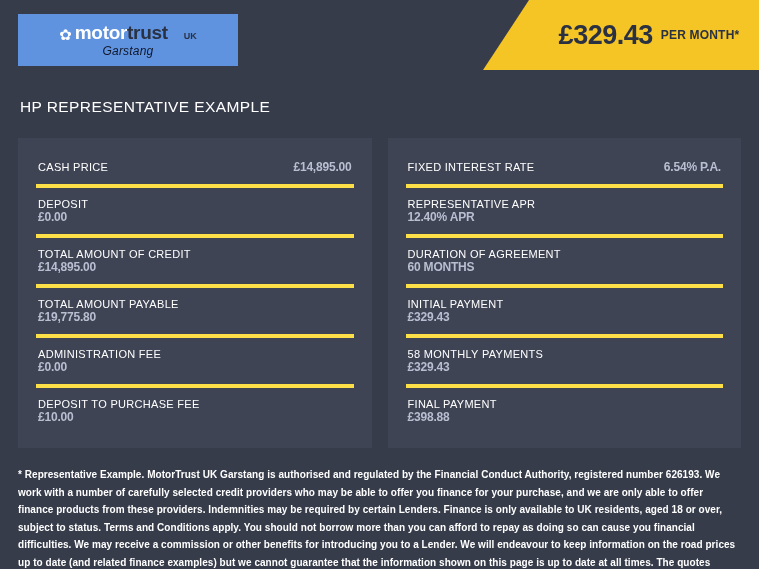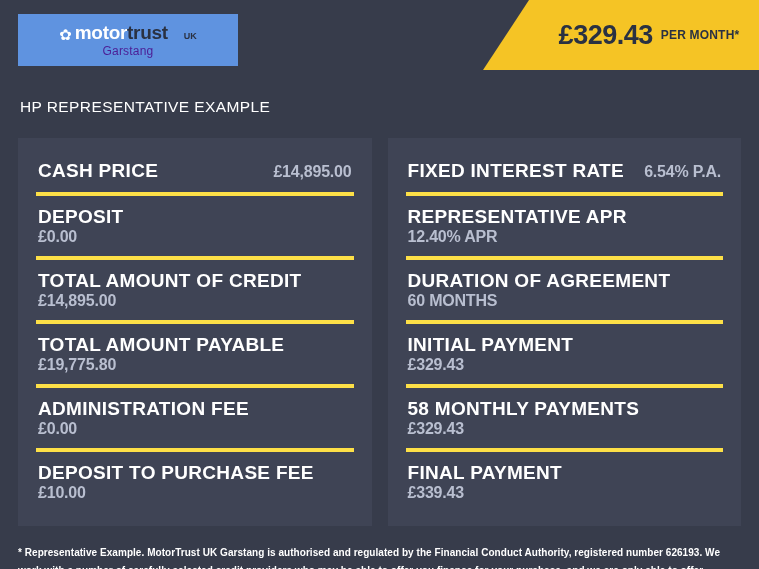--- a/index.html
+++ b/index.html
@@ -67,23 +67,24 @@
   }
   .logo-uk {
     font-size: 9px;
     font-weight: bold;
     color: #2a3142;
     margin-left: 2px;
     padding-left: 14px;
   }
   .logo-sub {
     font-size: 12px;
-    color: #4c1d95;
+    color: #0f172a;
     margin-top: 2px;
     letter-spacing: 0.2px;
+    font-style: italic;
   }
 
   .price-banner {
     position: absolute;
     right: 0;
     top: 0;
     height: 70px;
     width: 230px;
     background: #f5c425;
     color: #2a3142;
@@ -141,27 +142,27 @@
     display: flex;
     justify-content: space-between;
     align-items: baseline;
     padding: 10px 2px 10px 2px;
   }
   .row + .row {
     border-top: 4px solid #fde047;
     flex-direction: column;
   }
   .row-label {
-    font-size: 19px;
-    font-weight: bold;
+    font-size: 11px;
+    font-weight: normal;
     letter-spacing: 0.3px;
     color: #ffffff;
   }
   .row-value {
-    font-size: 16px;
+    font-size: 12px;
     font-weight: bold;
     color: #b9bfd0;
     letter-spacing: -0.2px;
     text-align: center;
   }
 
   
   .footnote {
     margin: 18px 18px 0 18px;
     font-size: 10px;
@@ -242,21 +243,21 @@
       <div class="row">
         <span class="row-label">INITIAL PAYMENT</span>
         <span class="row-value">£329.43</span>
       </div>
       <div class="row">
         <span class="row-label">58 MONTHLY PAYMENTS</span>
         <span class="row-value">£329.43</span>
       </div>
       <div class="row">
         <span class="row-label">FINAL PAYMENT</span>
-        <span class="row-value">£339.43</span>
+        <span class="row-value">£398.88</span>
       </div>
     </div>
 
   </div>
 
   <div class="footnote">* Representative Example. MotorTrust UK Garstang is authorised and regulated by the Financial Conduct Authority, registered number 626193. We work with a number of carefully selected credit providers who may be able to offer you finance for your purchase, and we are only able to offer finance products from these providers. Indemnities may be required by certain Lenders. Finance is only available to UK residents, aged 18 or over, subject to status. Terms and Conditions apply. You should not borrow more than you can afford to repay as doing so can cause you financial difficulties. We may receive a commission or other benefits for introducing you to a Lender. We will endeavour to keep information on the road prices up to date (and related finance examples) but we cannot guarantee that the information shown on this page is up to date at all times. The quotes provided on this page are only for illustrative purposes only and a full finance application will have to be made to determine the exact details (all applications are subject to an underwriting decision and are subject to status). MotorTrust UK Garstang acts as a credit broker and not a lender. Address: Garstang Road, Preston, PR3 0BT</div>
 
 </div>
 
 </body></html>

